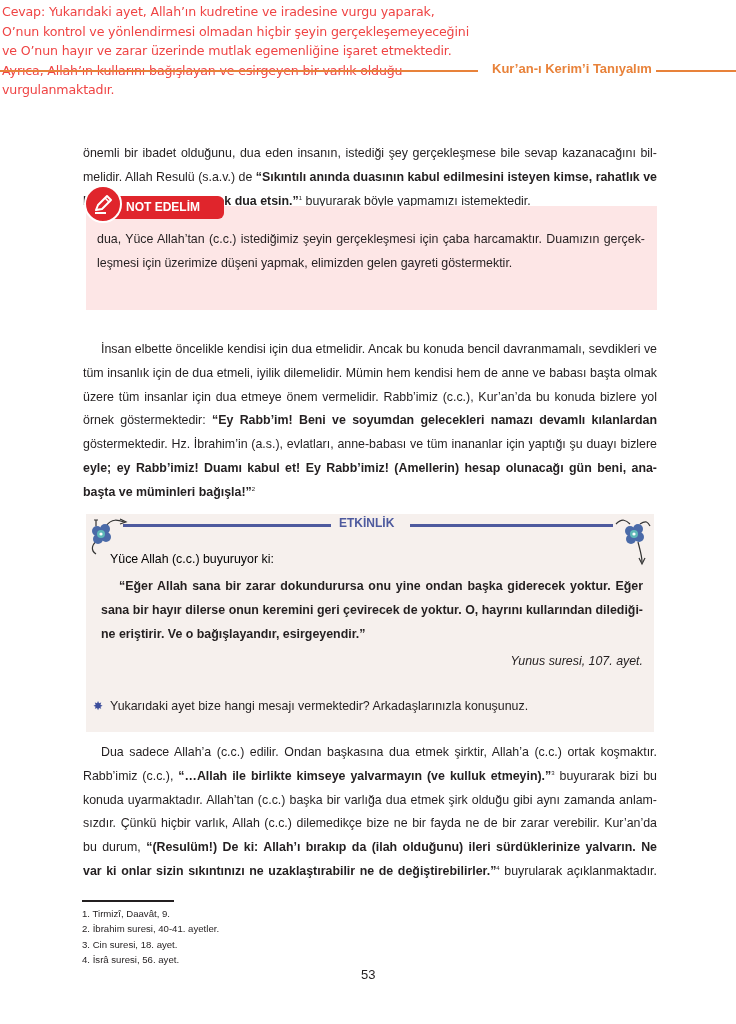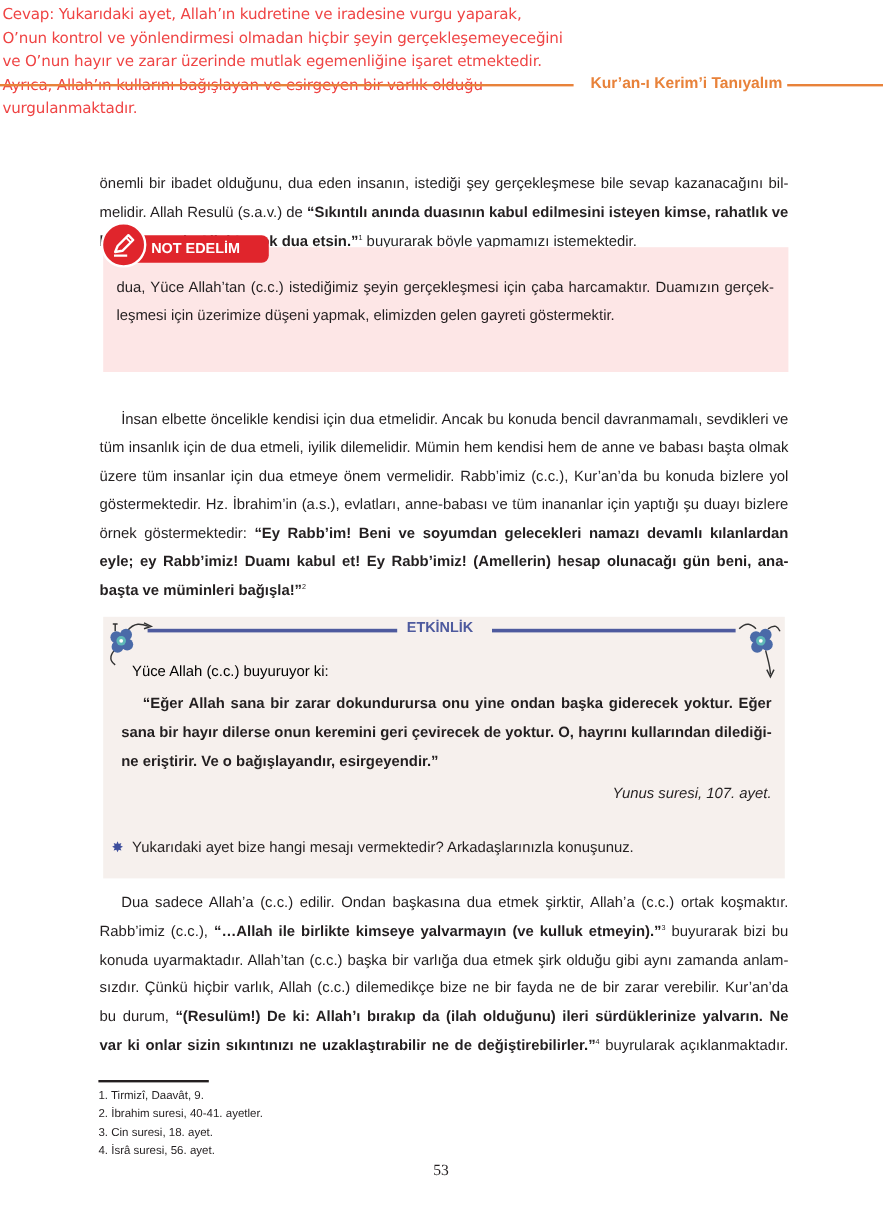--- a/index.html
+++ b/index.html
@@ -63,21 +63,21 @@
     position: absolute; right: 93px; top: 654px; font-size: 12.4px; font-style: italic; color: #231f20; white-space: nowrap;
   }
   .act-q {
     position: absolute; left: 93px; top: 699px; font-size: 12.4px; color: #231f20; white-space: nowrap;
   }
   .act-q .star { color: #3d4e9c; font-size: 12px; margin-right: 7px; }
 
   .fn-rule { position: absolute; left: 82px; top: 900px; width: 92px; height: 1.5px; background: #231f20; }
   .footnotes { position: absolute; left: 82px; top: 906px; font-size: 9.6px; line-height: 15.3px; color: #231f20; }
   .footnotes div { white-space: nowrap; }
-  .page-num { position: absolute; left: 361px; top: 967px; font-size: 13px; color: #231f20; font-family: Liberation Serif, serif; }
+  .page-num { position: absolute; left: 361px; top: 967px; font-size: 13px; color: #231f20; }
 </style>
 </head>
 <body>
 
 <div class="answer">
   <span class="ln">Cevap: Yukarıdaki ayet, Allah’ın kudretine ve iradesine vurgu yaparak,</span>
   <span class="ln">O’nun kontrol ve yönlendirmesi olmadan hiçbir şeyin gerçekleşemeyeceğini</span>
   <span class="ln">ve O’nun hayır ve zarar üzerinde mutlak egemenliğine işaret etmektedir.</span>
   <span class="ln">Ayrıca, Allah’ın kullarını bağışlayan ve esirgeyen bir varlık olduğu</span>
   <span class="ln">vurgulanmaktadır.</span>
@@ -105,22 +105,22 @@
 </div>
 <div class="para note-text">
   <span class="ln">dua, Yüce Allah’tan (c.c.) istediğimiz şeyin gerçekleşmesi için çaba harcamaktır. Duamızın gerçek-</span>
   <span class="ln last">leşmesi için üzerimize düşeni yapmak, elimizden gelen gayreti göstermektir.</span>
 </div>
 
 <div class="para" style="top:328px;margin-top:10px;">
   <span class="ln ind">İnsan elbette öncelikle kendisi için dua etmelidir. Ancak bu konuda bencil davranmamalı, sevdikleri ve</span>
   <span class="ln">tüm insanlık için de dua etmeli, iyilik dilemelidir. Mümin hem kendisi hem de anne ve babası başta olmak</span>
   <span class="ln">üzere tüm insanlar için dua etmeye önem vermelidir. Rabb’imiz (c.c.), Kur’an’da bu konuda bizlere yol</span>
+  <span class="ln"><span>örnek göstermektedir: </span><b>“Ey Rabb’im! Beni ve soyumdan gelecekleri namazı devamlı kılanlardan</b></span>
   <span class="ln">göstermektedir. Hz. İbrahim’in (a.s.), evlatları, anne-babası ve tüm inananlar için yaptığı şu duayı bizlere</span>
-  <span class="ln"><span>örnek göstermektedir: </span><b>“Ey Rabb’im! Beni ve soyumdan gelecekleri namazı devamlı kılanlardan</b></span>
   <span class="ln"><b>eyle; ey Rabb’imiz! Duamı kabul et! Ey Rabb’imiz! (Amellerin) hesap olunacağı gün beni, ana-</b></span>
   <span class="ln last"><b>başta ve müminleri bağışla!”</b><sup>2</sup></span>
 </div>
 
 <div class="act-box"></div>
 <div class="act-rule" style="left:123px; width:208px;"></div>
 <div class="act-title">ETKİNLİK</div>
 <div class="act-rule" style="left:410px; width:203px;"></div>
 
 <svg class="flourish" style="left:88px; top:516px;" width="42" height="42" viewBox="0 0 42 42">

